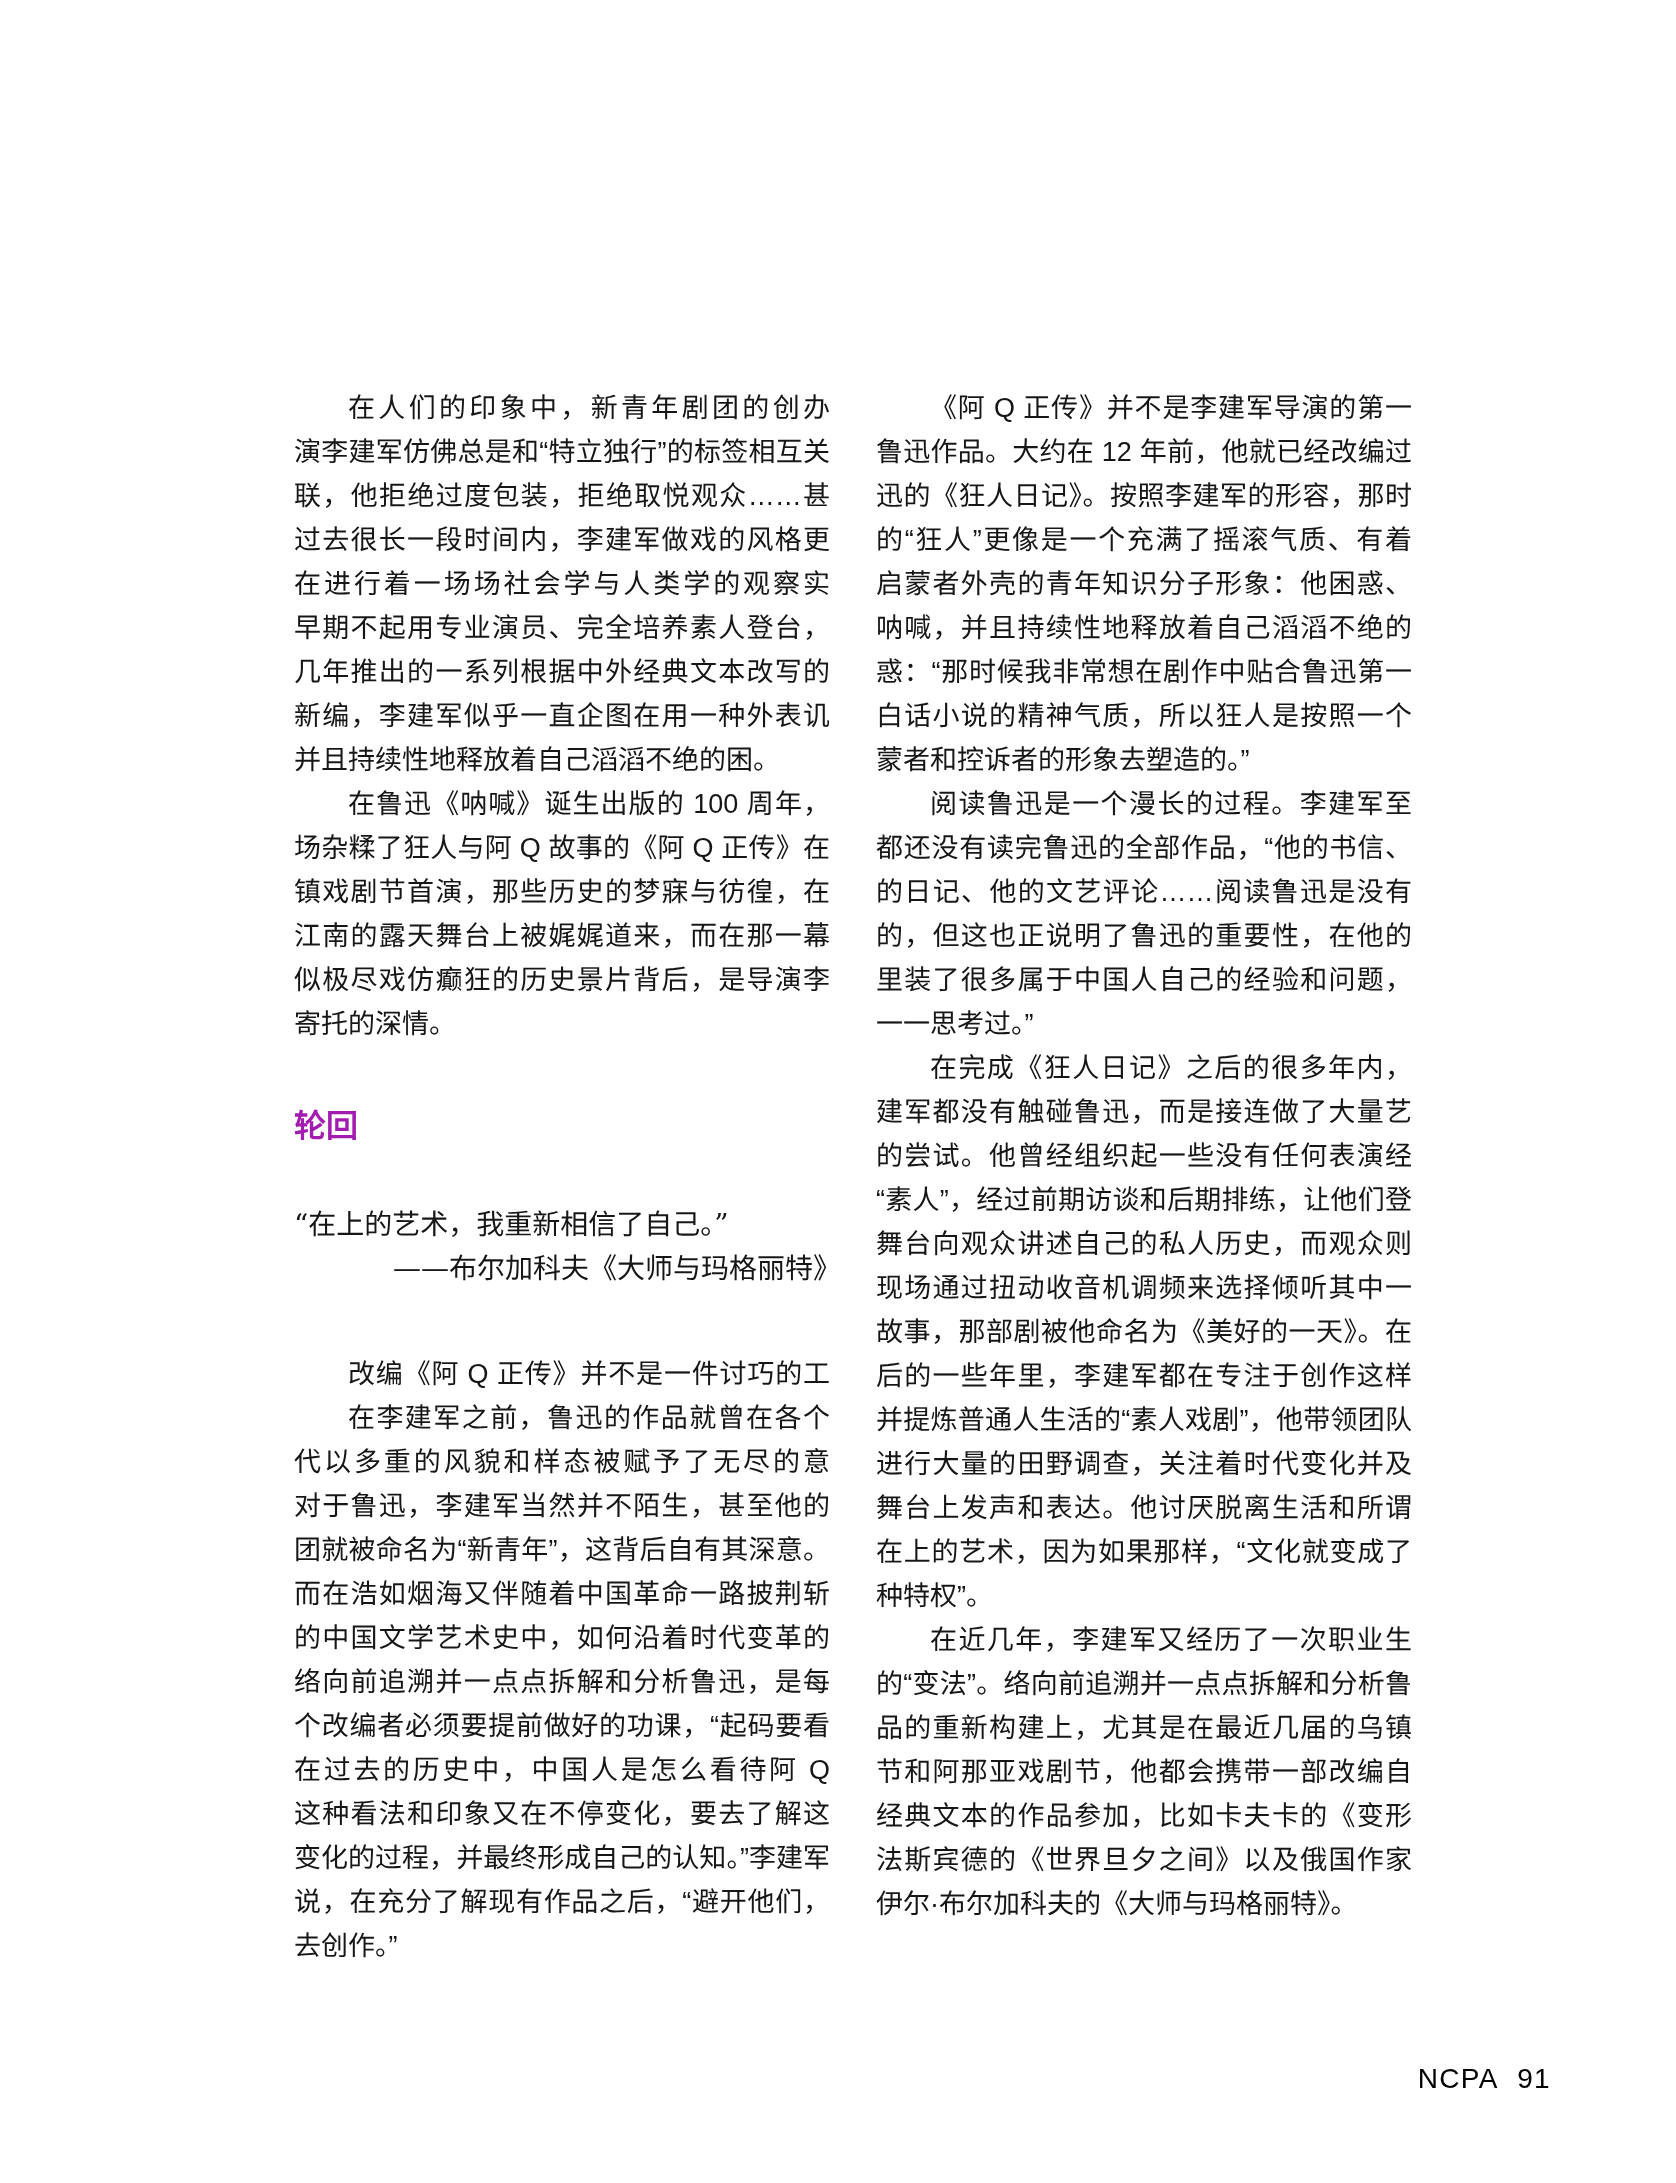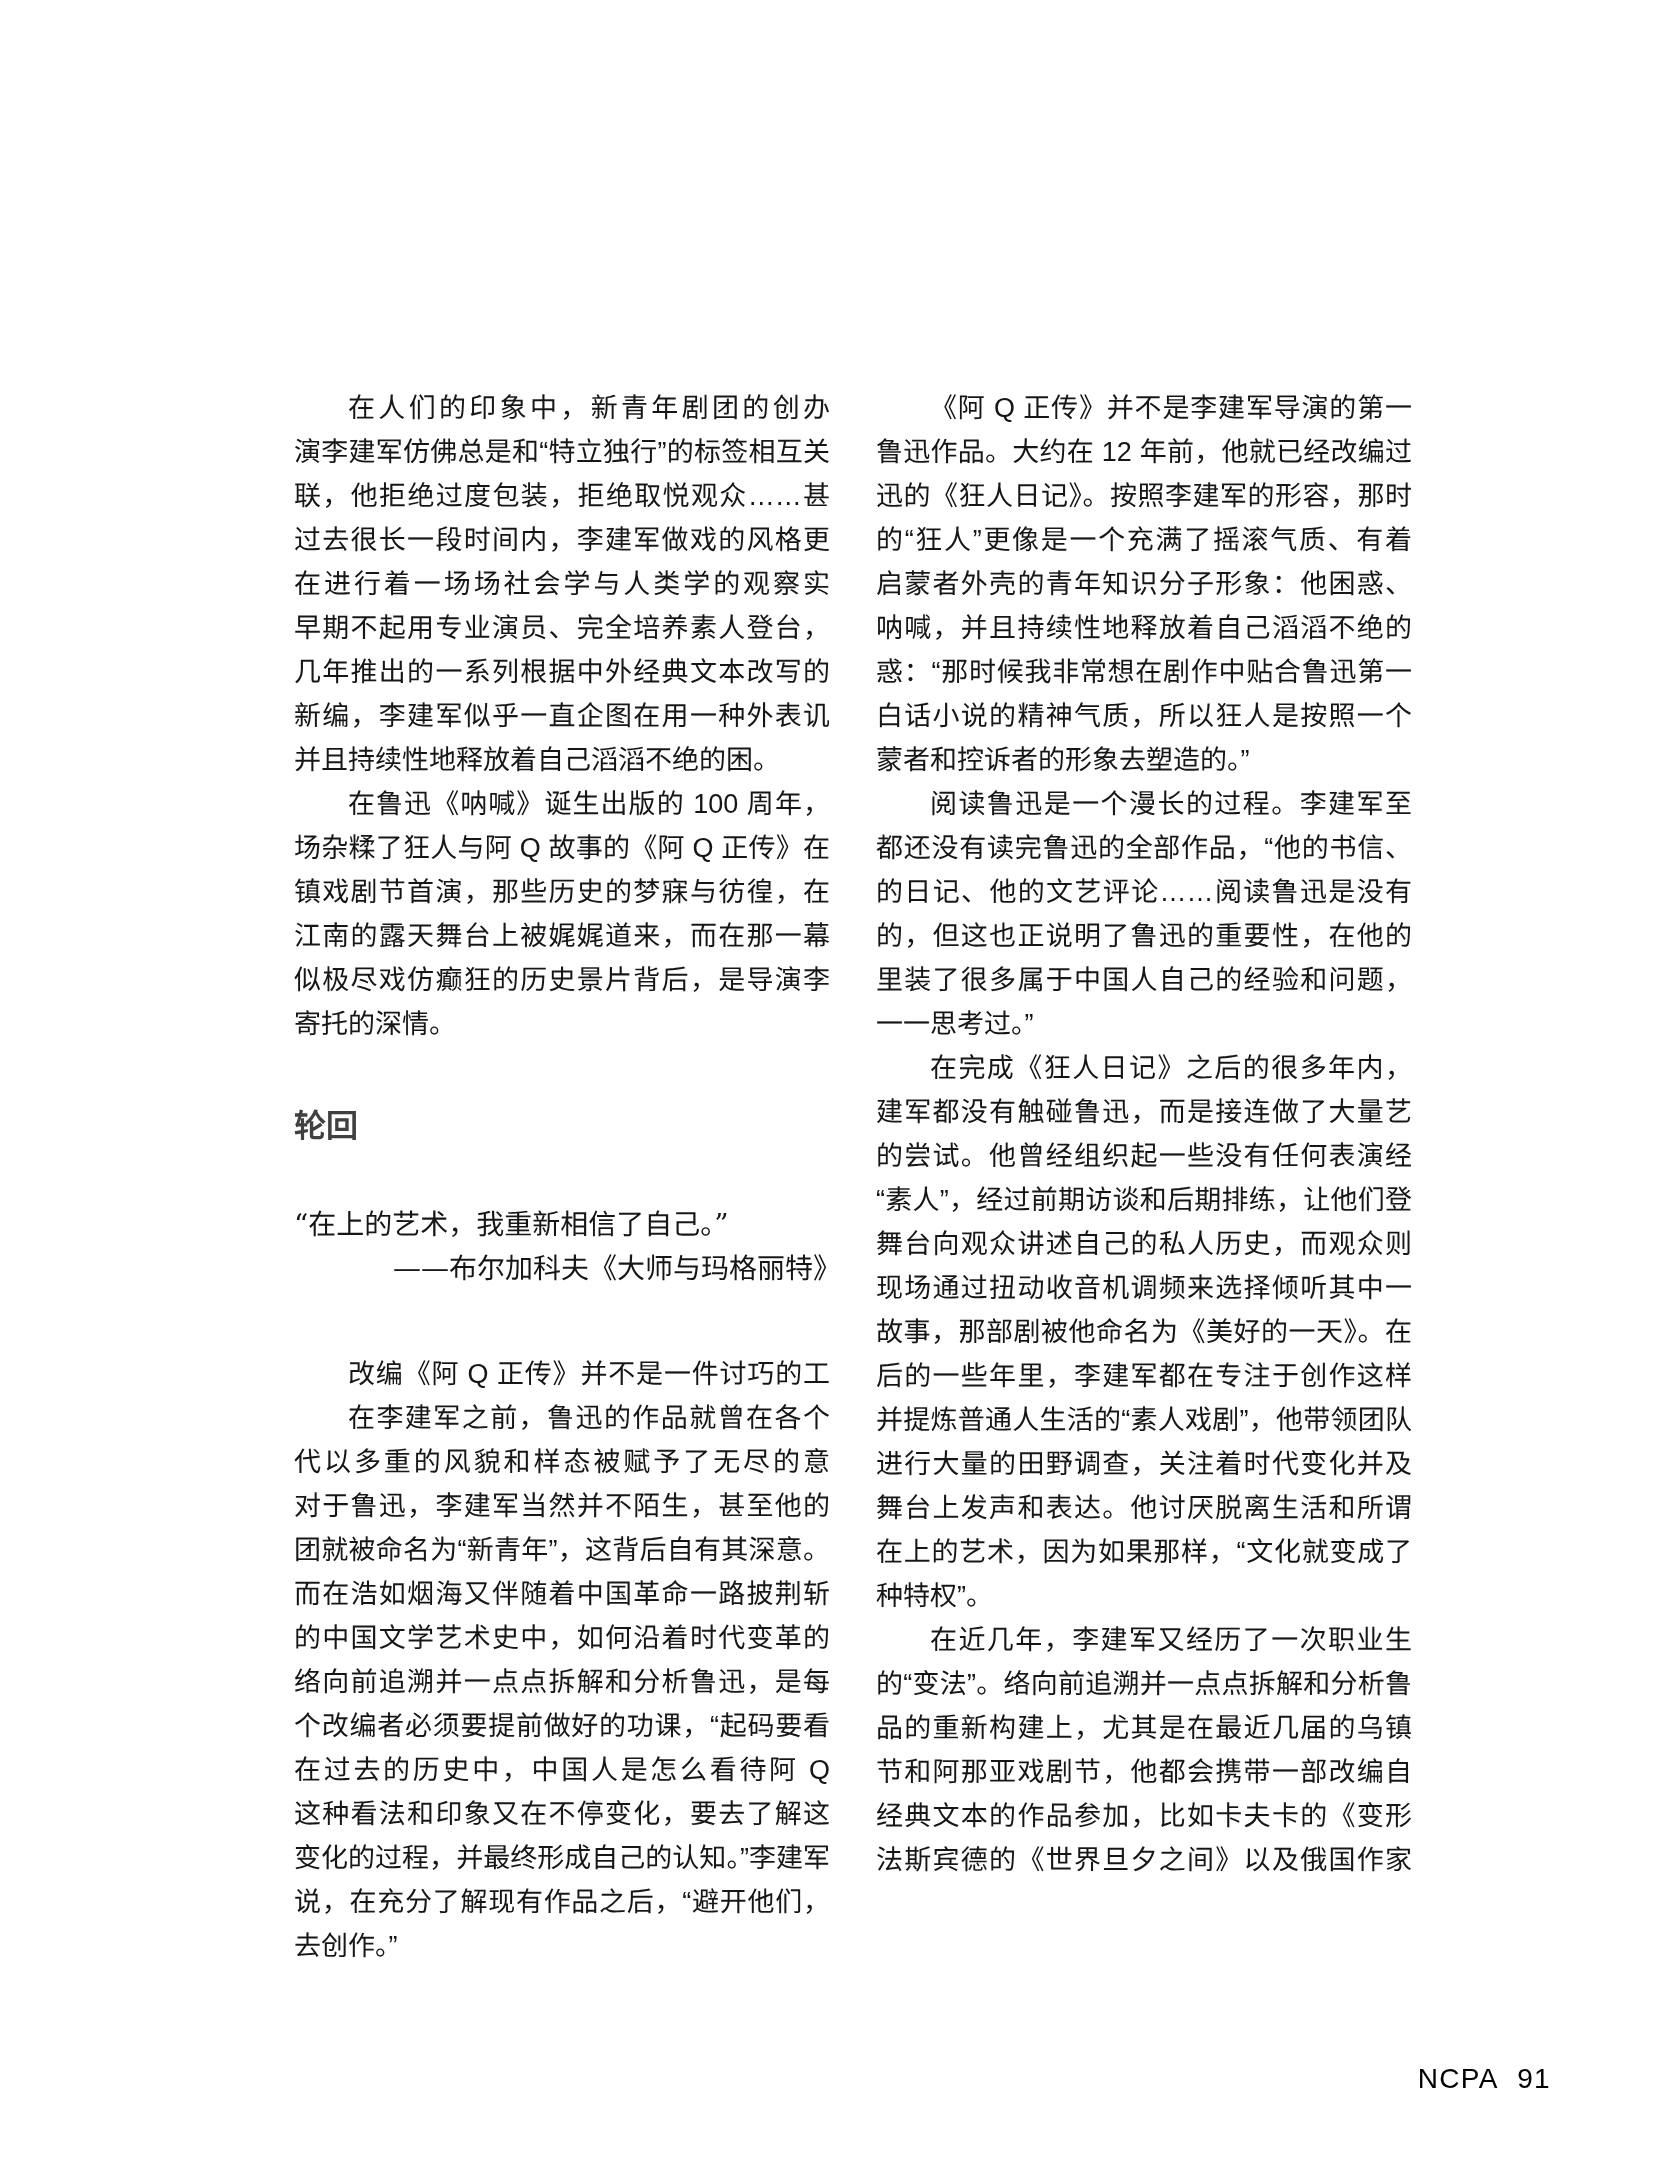--- a/index.html
+++ b/index.html
@@ -27,21 +27,21 @@
     text-justify: inter-character;
     overflow: hidden;
   }
   .line.last { text-align-last: left; }
   .line.indent { text-indent: 54px; }
   .heading {
     font-size: 32px;
     font-weight: bold;
     line-height: 44px;
     margin: 58px 0 55px 0;
-    color: #404040;
+    color: #a21caf;
   }
   .quote .line,
   .attribution {
     font-family: "DejaVu Serif", serif;
     font-size: 28px;
     line-height: 44px;
     height: 44px;
   }
   .attribution { padding-left: 99px; }
   .gap-before { margin-top: 61px; }
@@ -140,20 +140,21 @@
         <div class="line">在上的艺术，因为如果那样，“文化就变成了一</div>
         <div class="line last">种特权”。</div>
       </div>
       <div class="paragraph">
         <div class="line indent">在近几年，李建军又经历了一次职业生涯中</div>
         <div class="line">的“变法”。络向前追溯并一点点拆解和分析鲁迅</div>
         <div class="line">品的重新构建上，尤其是在最近几届的乌镇戏剧</div>
         <div class="line">节和阿那亚戏剧节，他都会携带一部改编自西方</div>
         <div class="line">经典文本的作品参加，比如卡夫卡的《变形记》、</div>
         <div class="line">法斯宾德的《世界旦夕之间》以及俄国作家米哈</div>
+        <div class="line last">伊尔·布尔加科夫的《大师与玛格丽特》。</div>
       </div>
     </div>
 </div>
 
 <div class="footer">
   <span>NCPA</span>
   <span>91</span>
 </div>
 
 

